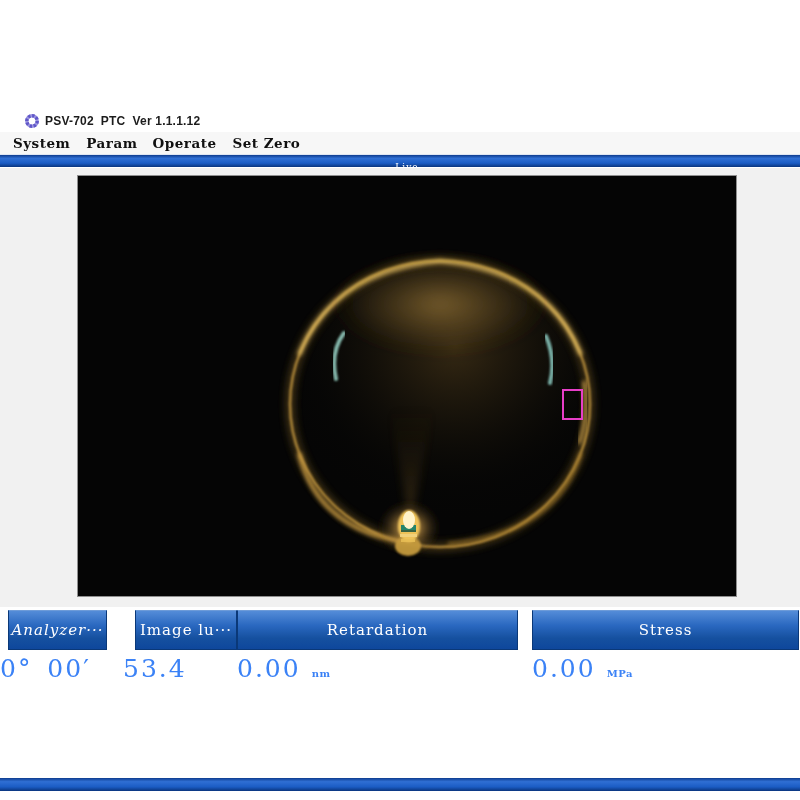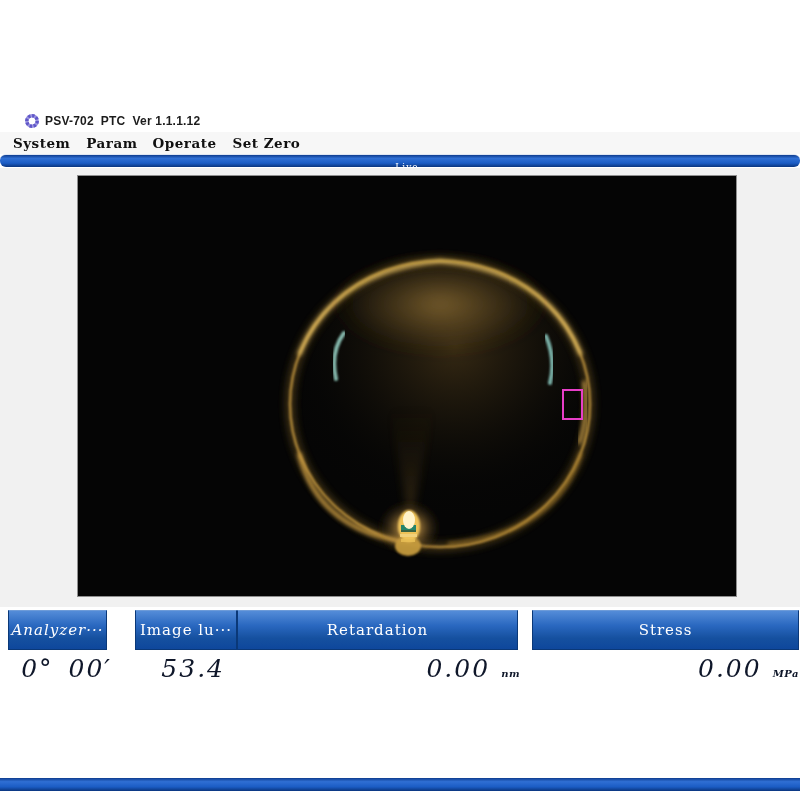--- a/index.html
+++ b/index.html
@@ -24,21 +24,20 @@
   .menu-item:nth-child(1){margin-left:13px;}
   .menu-item:nth-child(2){margin-left:16px;text-align:center;}
   .menu-item:nth-child(3){margin-left:15px;}
   .menu-item:nth-child(4){margin-left:16px;}
   
   .livebar{
     position:absolute;left:0;top:154px;width:800px;height:13px;
     background:linear-gradient(180deg,#0e3c8e 0%,#2f6fd4 28%,#1b5cc4 68%,#0a357e 100%);
     border-top:1px solid #dfe6f2;box-sizing:border-box;
     text-align:center;
-    border-radius:6px;
   }
   .livebar span{
     display:inline-block;color:#ffffff;font-size:9px;line-height:12px;
     letter-spacing:1px;transform:translateX(7px);
   }
   
   .stage{position:absolute;left:0;top:168px;width:800px;height:439px;background:#f1f1f1;}
   .viewport{
     position:absolute;left:77px;top:7px;width:658px;height:420px;
     background:#050505;border:1px solid #8f8f8f;
@@ -51,22 +50,22 @@
     border:1px solid #0a3878;border-top-color:#6d9bd8;
     color:#ffffff;font-size:15px;letter-spacing:1px;
     text-align:center;line-height:38px;cursor:pointer;
   }
   .btn-1{left:8px;width:99px;font-style:italic;}
   .btn-2{left:135px;width:102px;}
   .btn-3{left:237px;width:281px;}
   .btn-4{left:532px;width:267px;}
   
   .val{
-    position:absolute;top:652px;height:34px;line-height:34px;text-align:right;
-    font-size:25px;color:#0f172a;letter-spacing:2px;word-spacing:5px;white-space:pre;font-style:italic;
+    position:absolute;top:652px;height:34px;line-height:34px;text-align:left;
+    font-size:25px;color:#3b82f6;letter-spacing:2px;word-spacing:5px;white-space:pre;
   }
   .val-1{left:0px;width:112px;}
   .val-2{left:123px;width:102px;}
   .val-3{left:237px;width:283px;}
   .val-4{left:532px;width:267px;}
   .unit{font-size:10px;font-weight:bold;letter-spacing:0.5px;margin-left:11px;}
   .unit:empty{display:none;margin-left:0;}
   
   .bottombar{
     position:absolute;left:0;top:778px;width:800px;height:13px;

